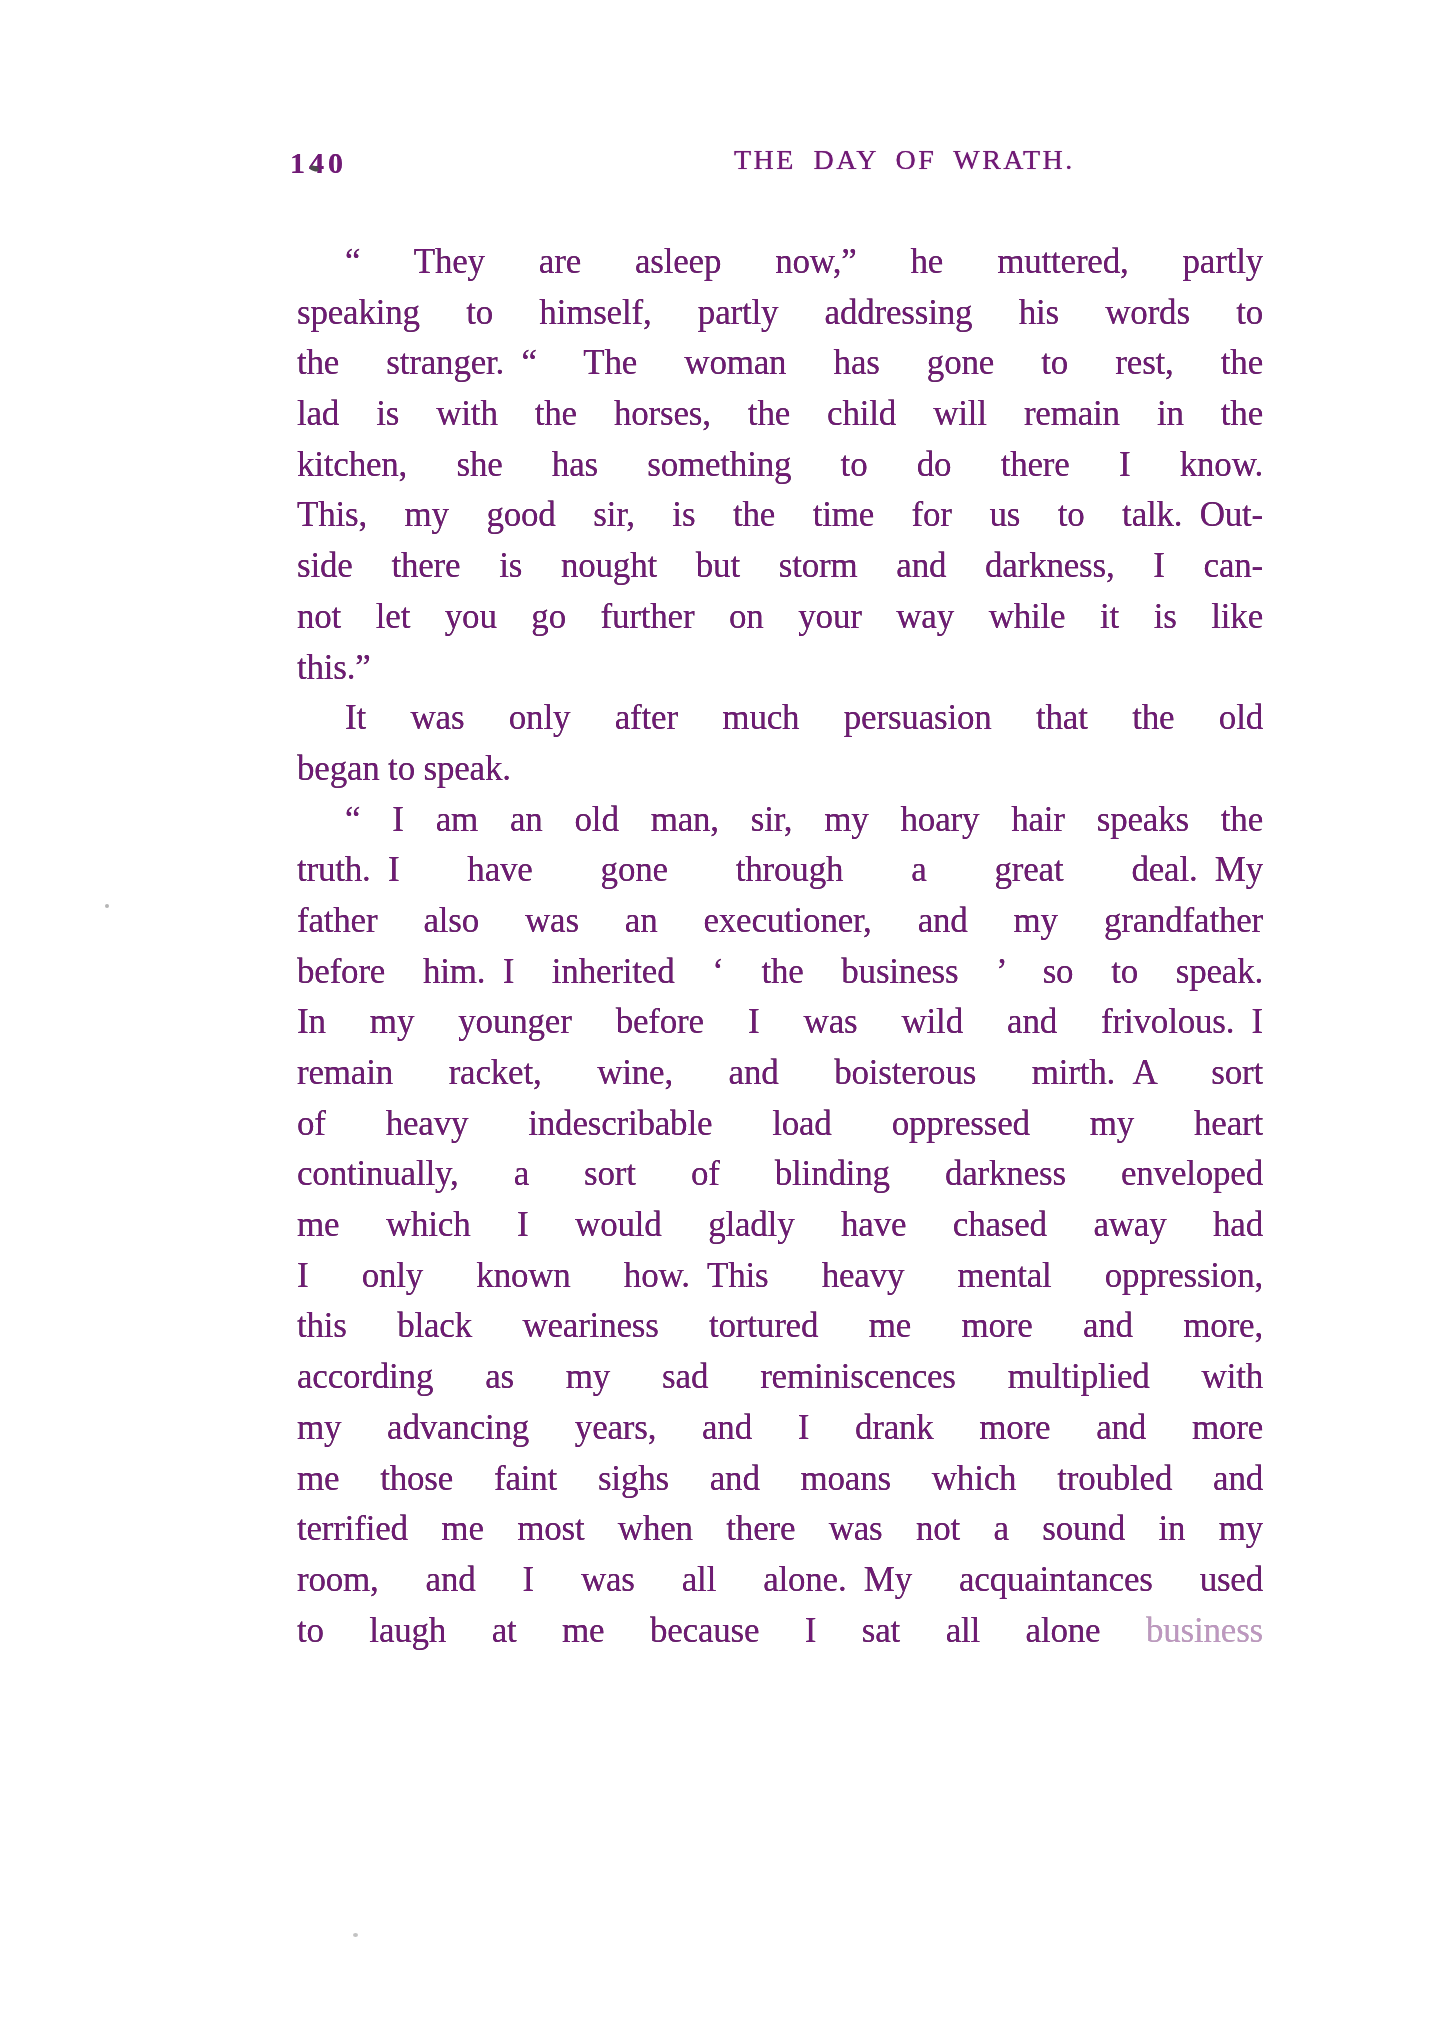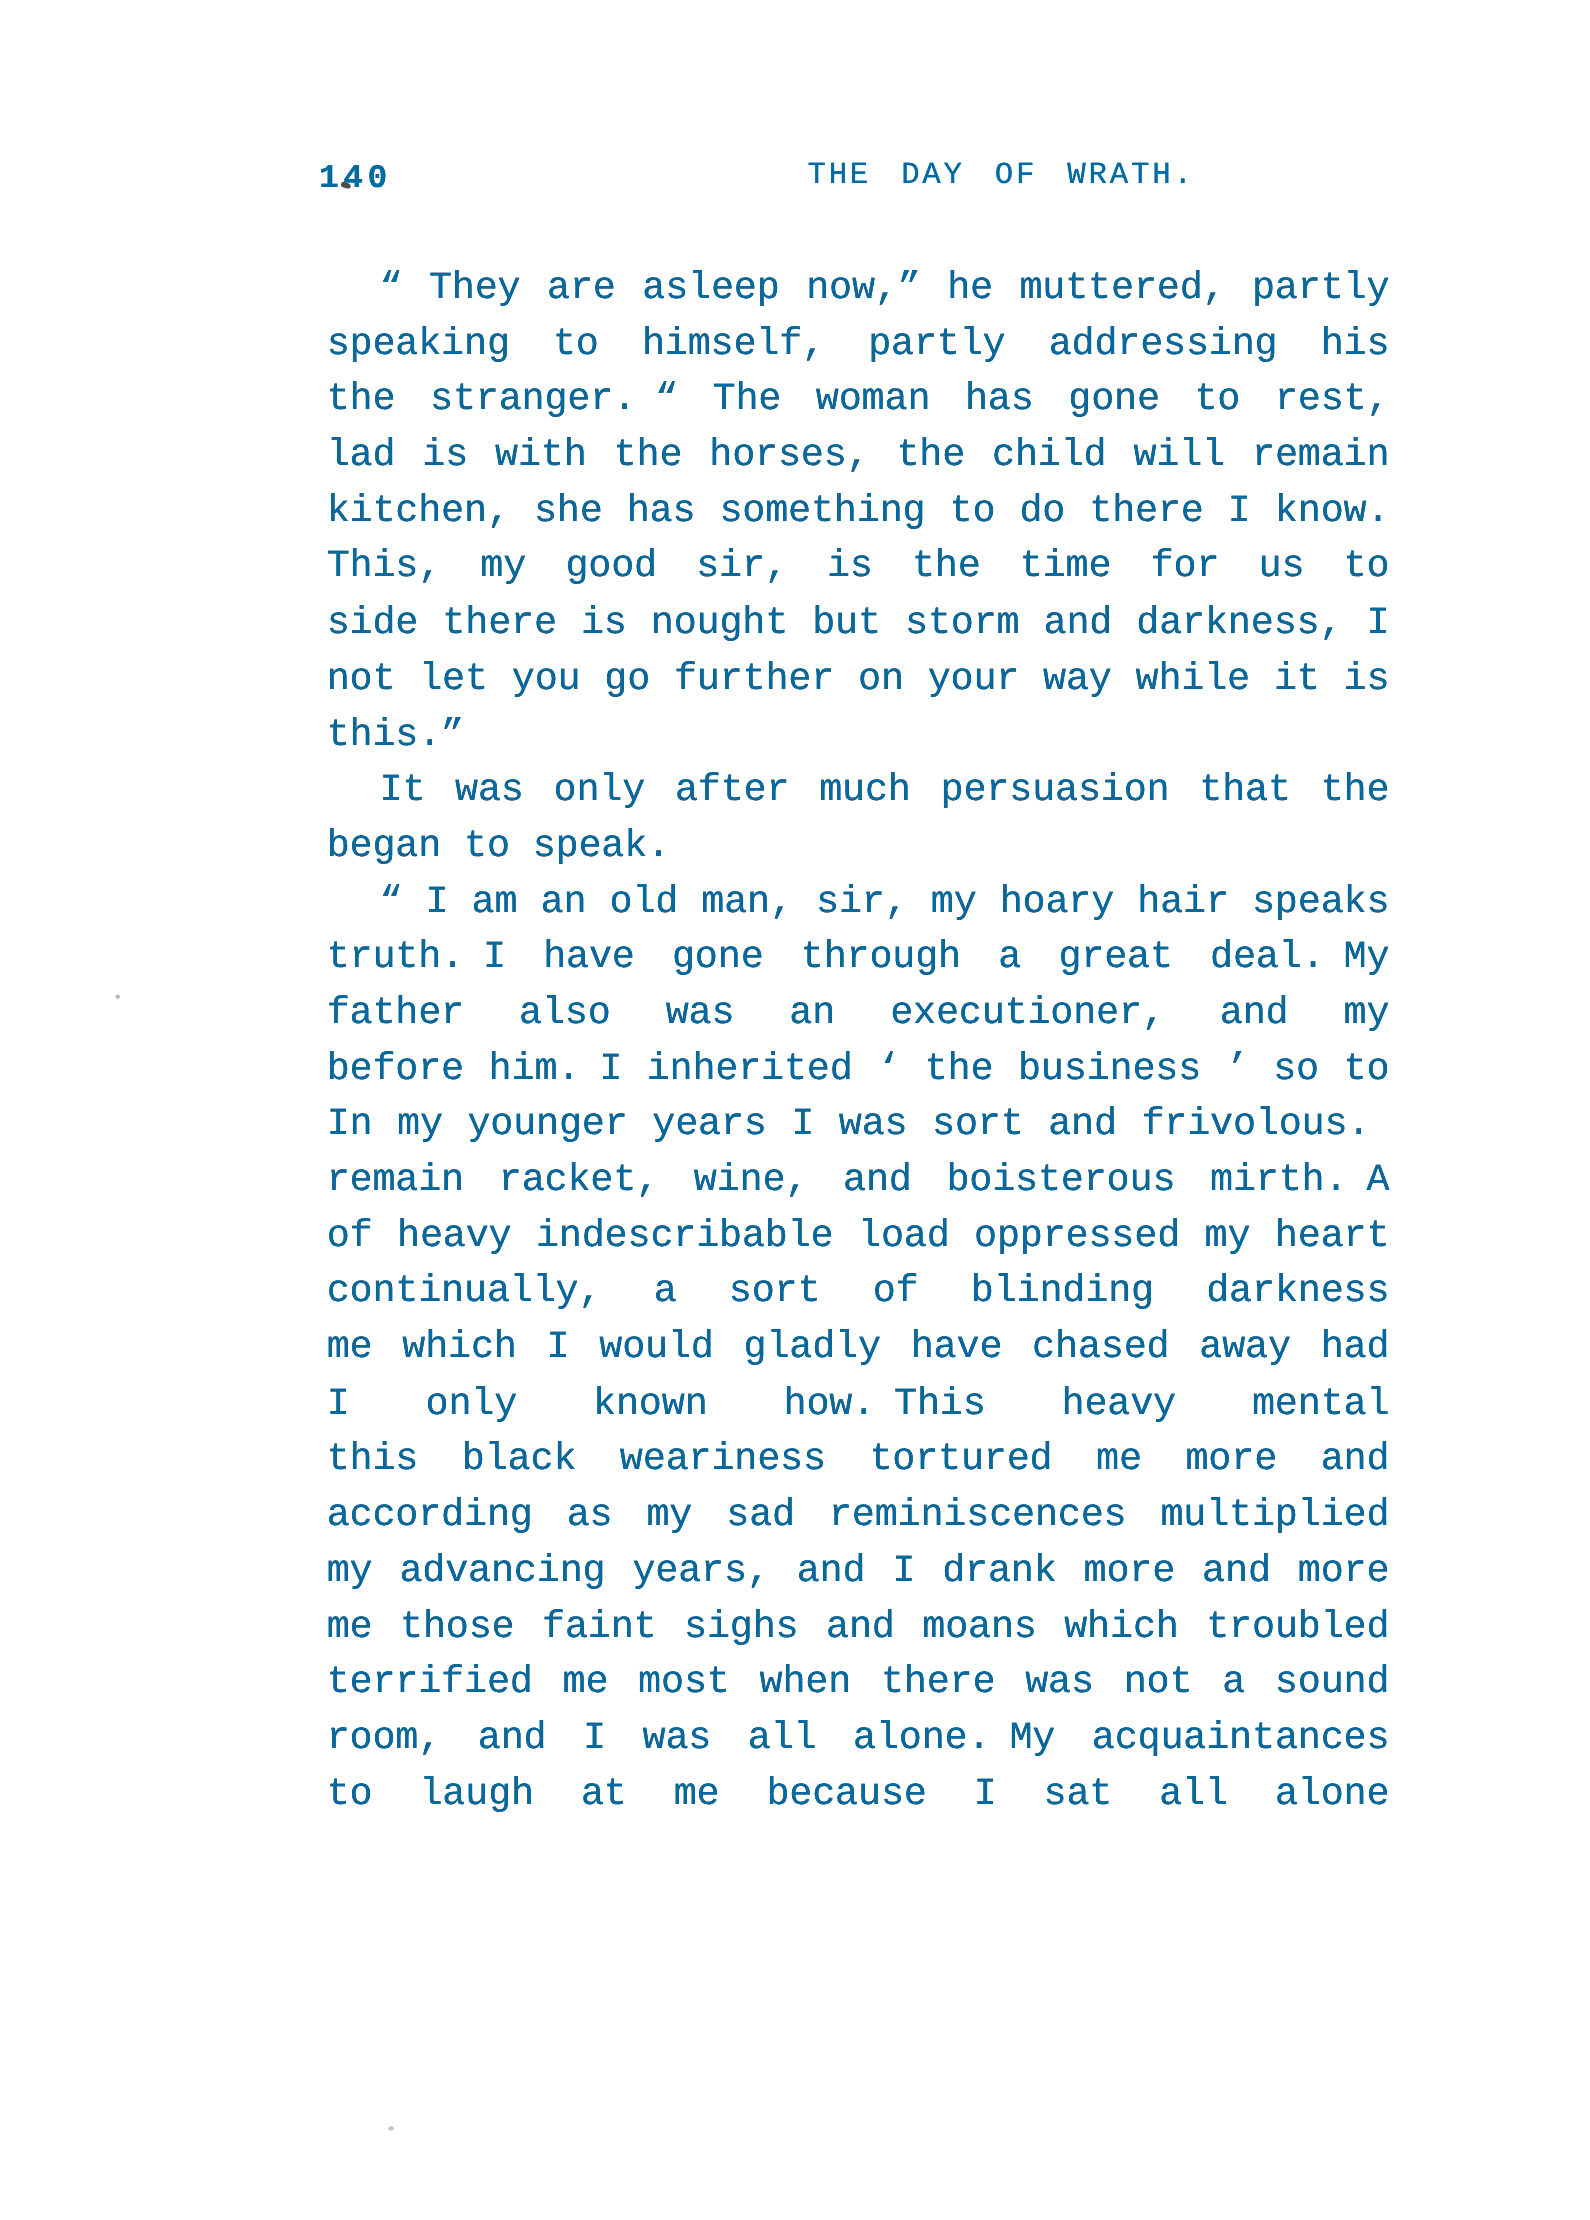--- a/index.html
+++ b/index.html
@@ -1,22 +1,22 @@
 <!DOCTYPE html>
 <html><head>
 <meta charset="utf-8">
 <style>
   html,body{margin:0;padding:0;background:#ffffff;}
   .page{
     position:relative;
     width:1266px;height:2018px;
     background:#ffffff;
     overflow:hidden;
-    font-family:Liberation Mono, monospace;
-    color:#0369a1;
+    font-family:Liberation Serif, serif;
+    color:#701a75;
   }
   .header{
     position:absolute;
     left:297px;top:143px;
     width:966px;height:44px;
   }
   .page-number{
     position:absolute;left:-7px;top:3px;
     font-size:30px;font-weight:bold;
     letter-spacing:4px;
@@ -83,21 +83,21 @@
     <div>
       <div class="line indent">It was only after much persuasion that the old</div>
       <div class="line end">began to speak.</div>
     </div>
 
     <div>
       <div class="line indent">“ I am an old man, sir, my hoary hair speaks the</div>
       <div class="line">truth. I have gone through a great deal. My</div>
       <div class="line">father also was an executioner, and my grandfather</div>
       <div class="line">before him. I inherited ‘ the business ’ so to speak.</div>
-      <div class="line">In my younger years I was sort and frivolous. I</div>
+      <div class="line">In my younger before I was wild and frivolous. I</div>
       <div class="line">remain racket, wine, and boisterous mirth. A sort</div>
       <div class="line">of heavy indescribable load oppressed my heart</div>
       <div class="line">continually, a sort of blinding darkness enveloped</div>
       <div class="line">me which I would gladly have chased away had</div>
       <div class="line">I only known how. This heavy mental oppression,</div>
       <div class="line">this black weariness tortured me more and more,</div>
       <div class="line">according as my sad reminiscences multiplied with</div>
       <div class="line">my advancing years, and I drank more and more</div>
       <div class="line">me those faint sighs and moans which troubled and</div>
       <div class="line">terrified me most when there was not a sound in my</div>

